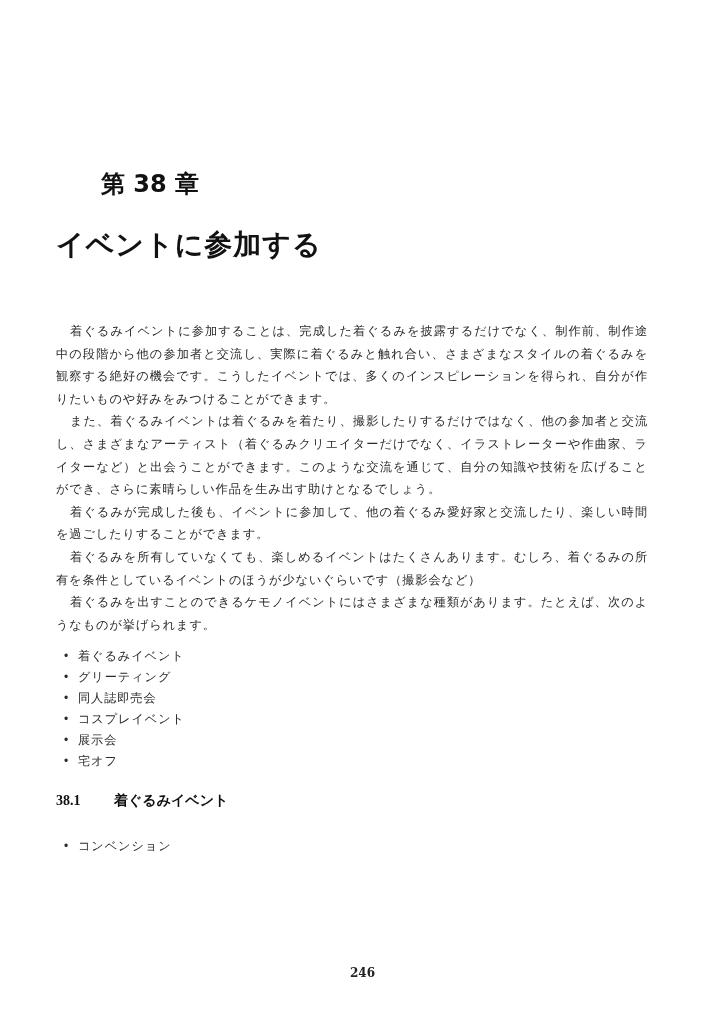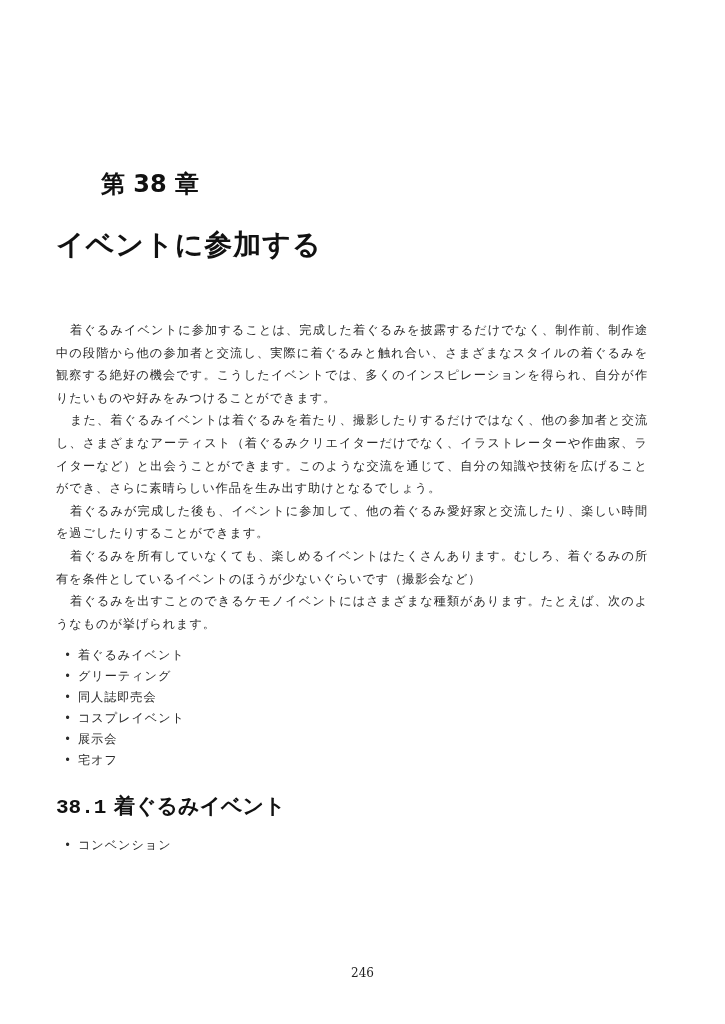--- a/index.html
+++ b/index.html
@@ -10,42 +10,42 @@
     font-family: "DejaVu Sans", "Liberation Sans", sans-serif;
     font-weight: bold; font-size: 24px; color: #111; margin-left: 45px;
   }
   .chapter-title {
     position: absolute; left: 56px; top: 226px;
     font-family: "DejaVu Sans", "Liberation Sans", sans-serif;
     font-weight: bold; font-size: 28px; color: #111; letter-spacing: 1px;
   }
   .body {
     position: absolute; left: 56px; top: 320px; width: 592px;
-    font-family: Liberation Mono, monospace;
+    font-family: Liberation Sans, sans-serif;
     font-size: 12.2px; line-height: 22.6px; color: #2a2a2a;
     letter-spacing: 0.9px; text-align: justify;
   }
   .body p { margin: 0; text-indent: 1.15em; }
   .list { margin: 10px 0 0 0; padding: 0; list-style: none; }
   .list li {
     position: relative; padding-left: 22px; line-height: 21px; height: 21px;
   }
   .list li .bullet {
     position: absolute; left: 8px; top: 0; font-size: 12px;
   }
   .section-title {
     position: absolute; left: 56px; top: 792px;
-    font-family: Liberation Mono, monospace;
-    font-weight: bold; font-size: 21px; color: #111;
+    font-family: Liberation Serif, serif;
+    font-weight: bold; font-size: 14px; color: #111;
   }
   .section-title .num { display: inline-block; width: 58px; }
   .body2 { top: 826px; }
   .page-number {
     position: absolute; left: 0; width: 725px; top: 966px; text-align: center;
-    font-family: "DejaVu Serif", "Liberation Serif", serif; font-size: 12px; color: #222;
+    font-family: "DejaVu Serif", "Liberation Serif", serif; font-size: 12px; color: #222; font-weight: bold;
   }
 </style>
 </head>
 <body>
 
 <div class="page">
 
   <div class="chapter-label">第 38 章</div>
   <div class="chapter-title">イベントに参加する</div>
 

